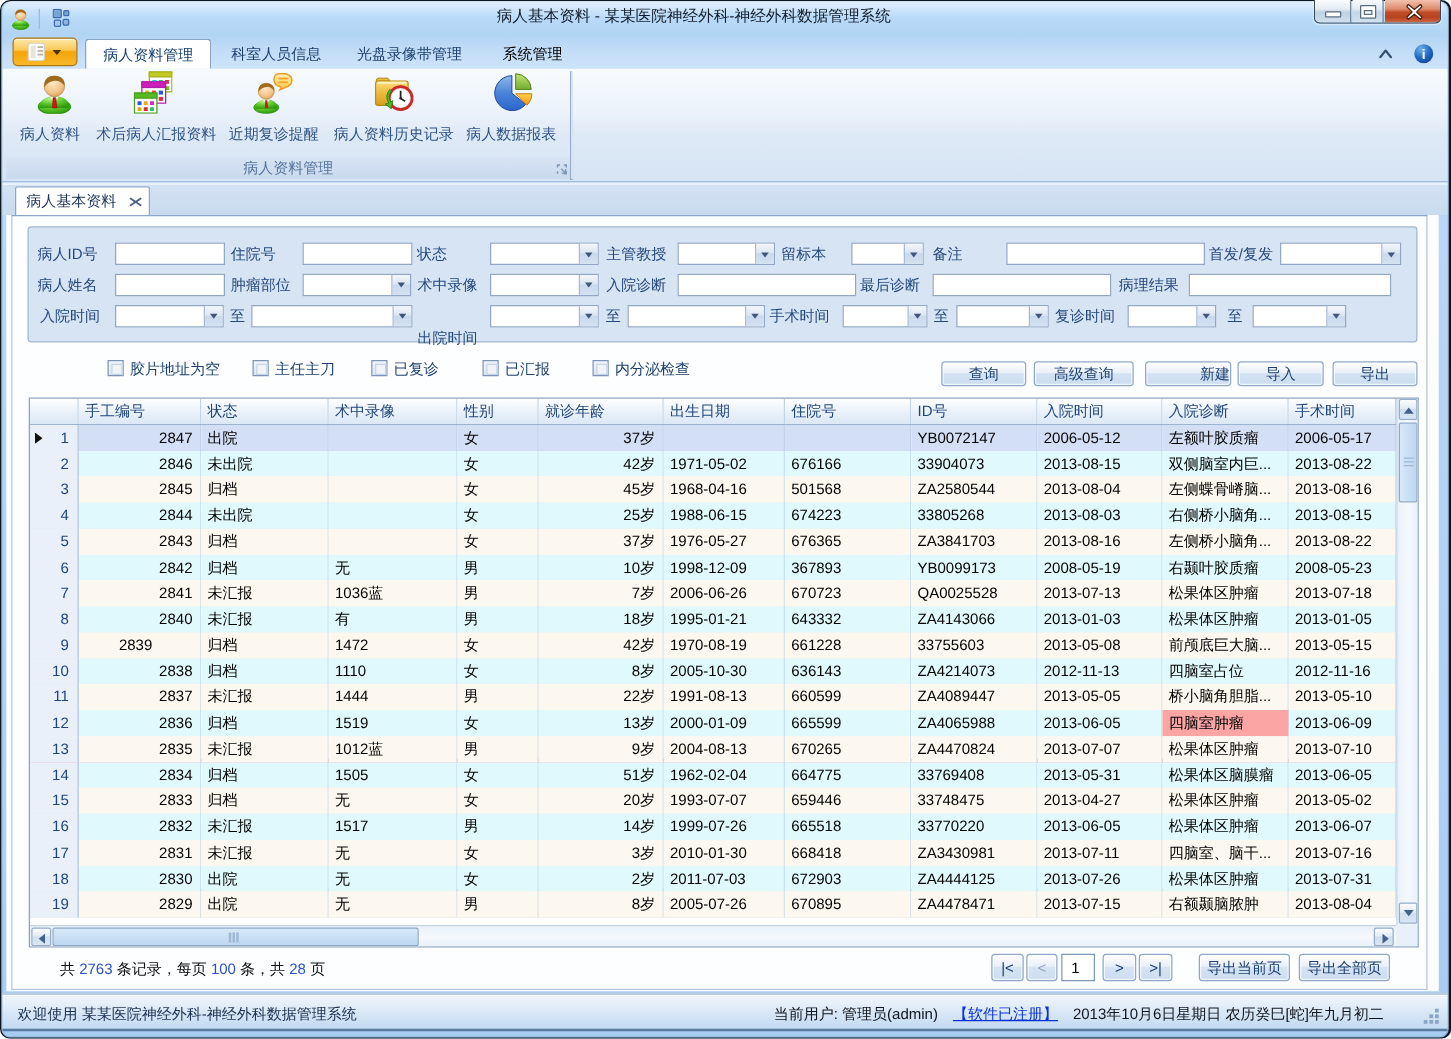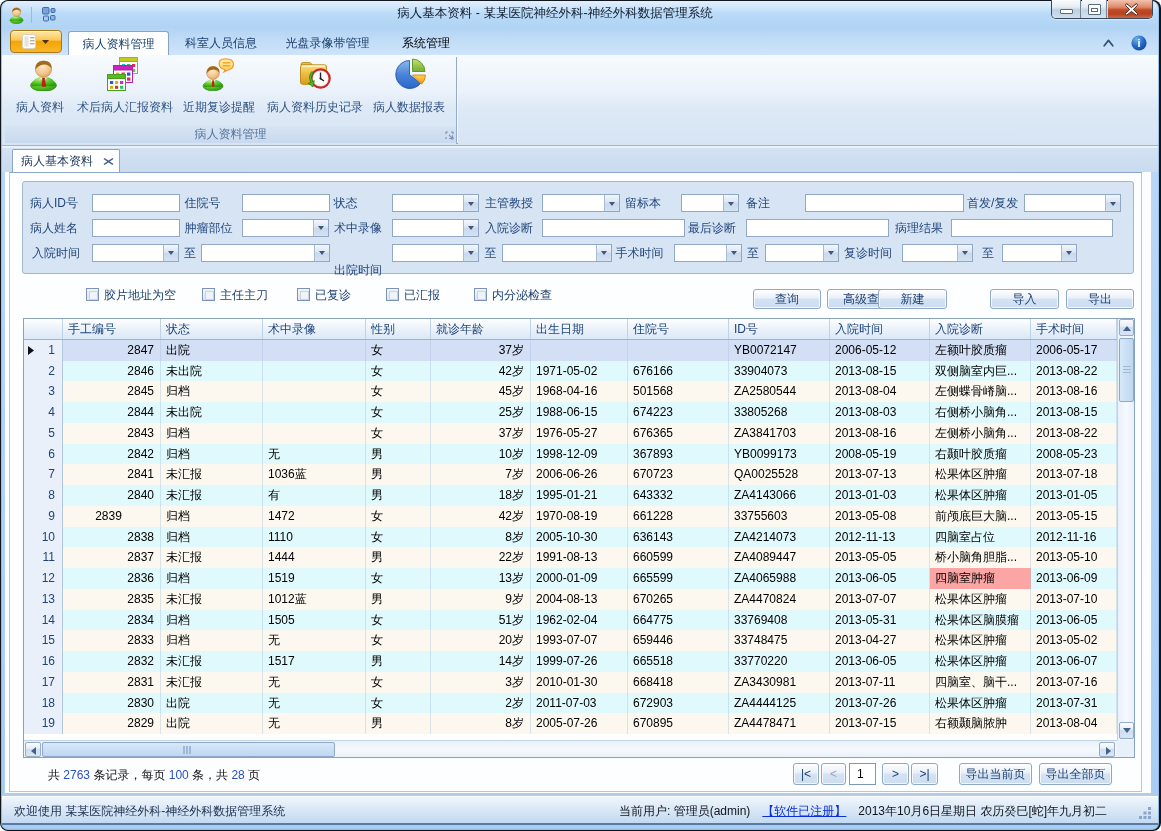--- a/index.html
+++ b/index.html
@@ -290,21 +290,21 @@
 <div class="chk" style="left:202px;top:288px;"></div>
 <div class="clbl" style="left:220px;top:288px;">主任主刀</div>
 <div class="chk" style="left:297px;top:288px;"></div>
 <div class="clbl" style="left:315px;top:288px;">已复诊</div>
 <div class="chk" style="left:386px;top:288px;"></div>
 <div class="clbl" style="left:404px;top:288px;">已汇报</div>
 <div class="chk" style="left:474px;top:288px;"></div>
 <div class="clbl" style="left:492px;top:288px;">内分泌检查</div>
 <div class="btn" style="left:753px;top:289px;width:68px;height:20px;line-height:18px;">查询</div>
 <div class="btn" style="left:827px;top:289px;width:80px;height:20px;line-height:18px;">高级查询</div>
-<div class="btn" style="left:878px;top:289px;width:69px;height:20px;line-height:18px;">新建</div>
+<div class="btn" style="left:916px;top:289px;width:69px;height:20px;line-height:18px;text-align:right;">新建</div>
 <div class="btn" style="left:990px;top:289px;width:69px;height:20px;line-height:18px;">导入</div>
 <div class="btn" style="left:1066px;top:289px;width:68px;height:20px;line-height:18px;">导出</div>
 <div class="a" style="left:23px;top:318px;width:1112px;height:440px;border:1px solid #8aa2be;background:#fff;overflow:hidden;">
 <div class="a" style="left:0;top:0;width:1092.5px;height:21px;border-bottom:1px solid #9db4d0;">
 <div class="hcell" style="width:39px;"></div>
 <div class="hcell" style="width:98px;">手工编号</div>
 <div class="hcell" style="width:102px;">状态</div>
 <div class="hcell" style="width:103px;">术中录像</div>
 <div class="hcell" style="width:65px;">性别</div>
 <div class="hcell" style="width:100px;">就诊年龄</div>

